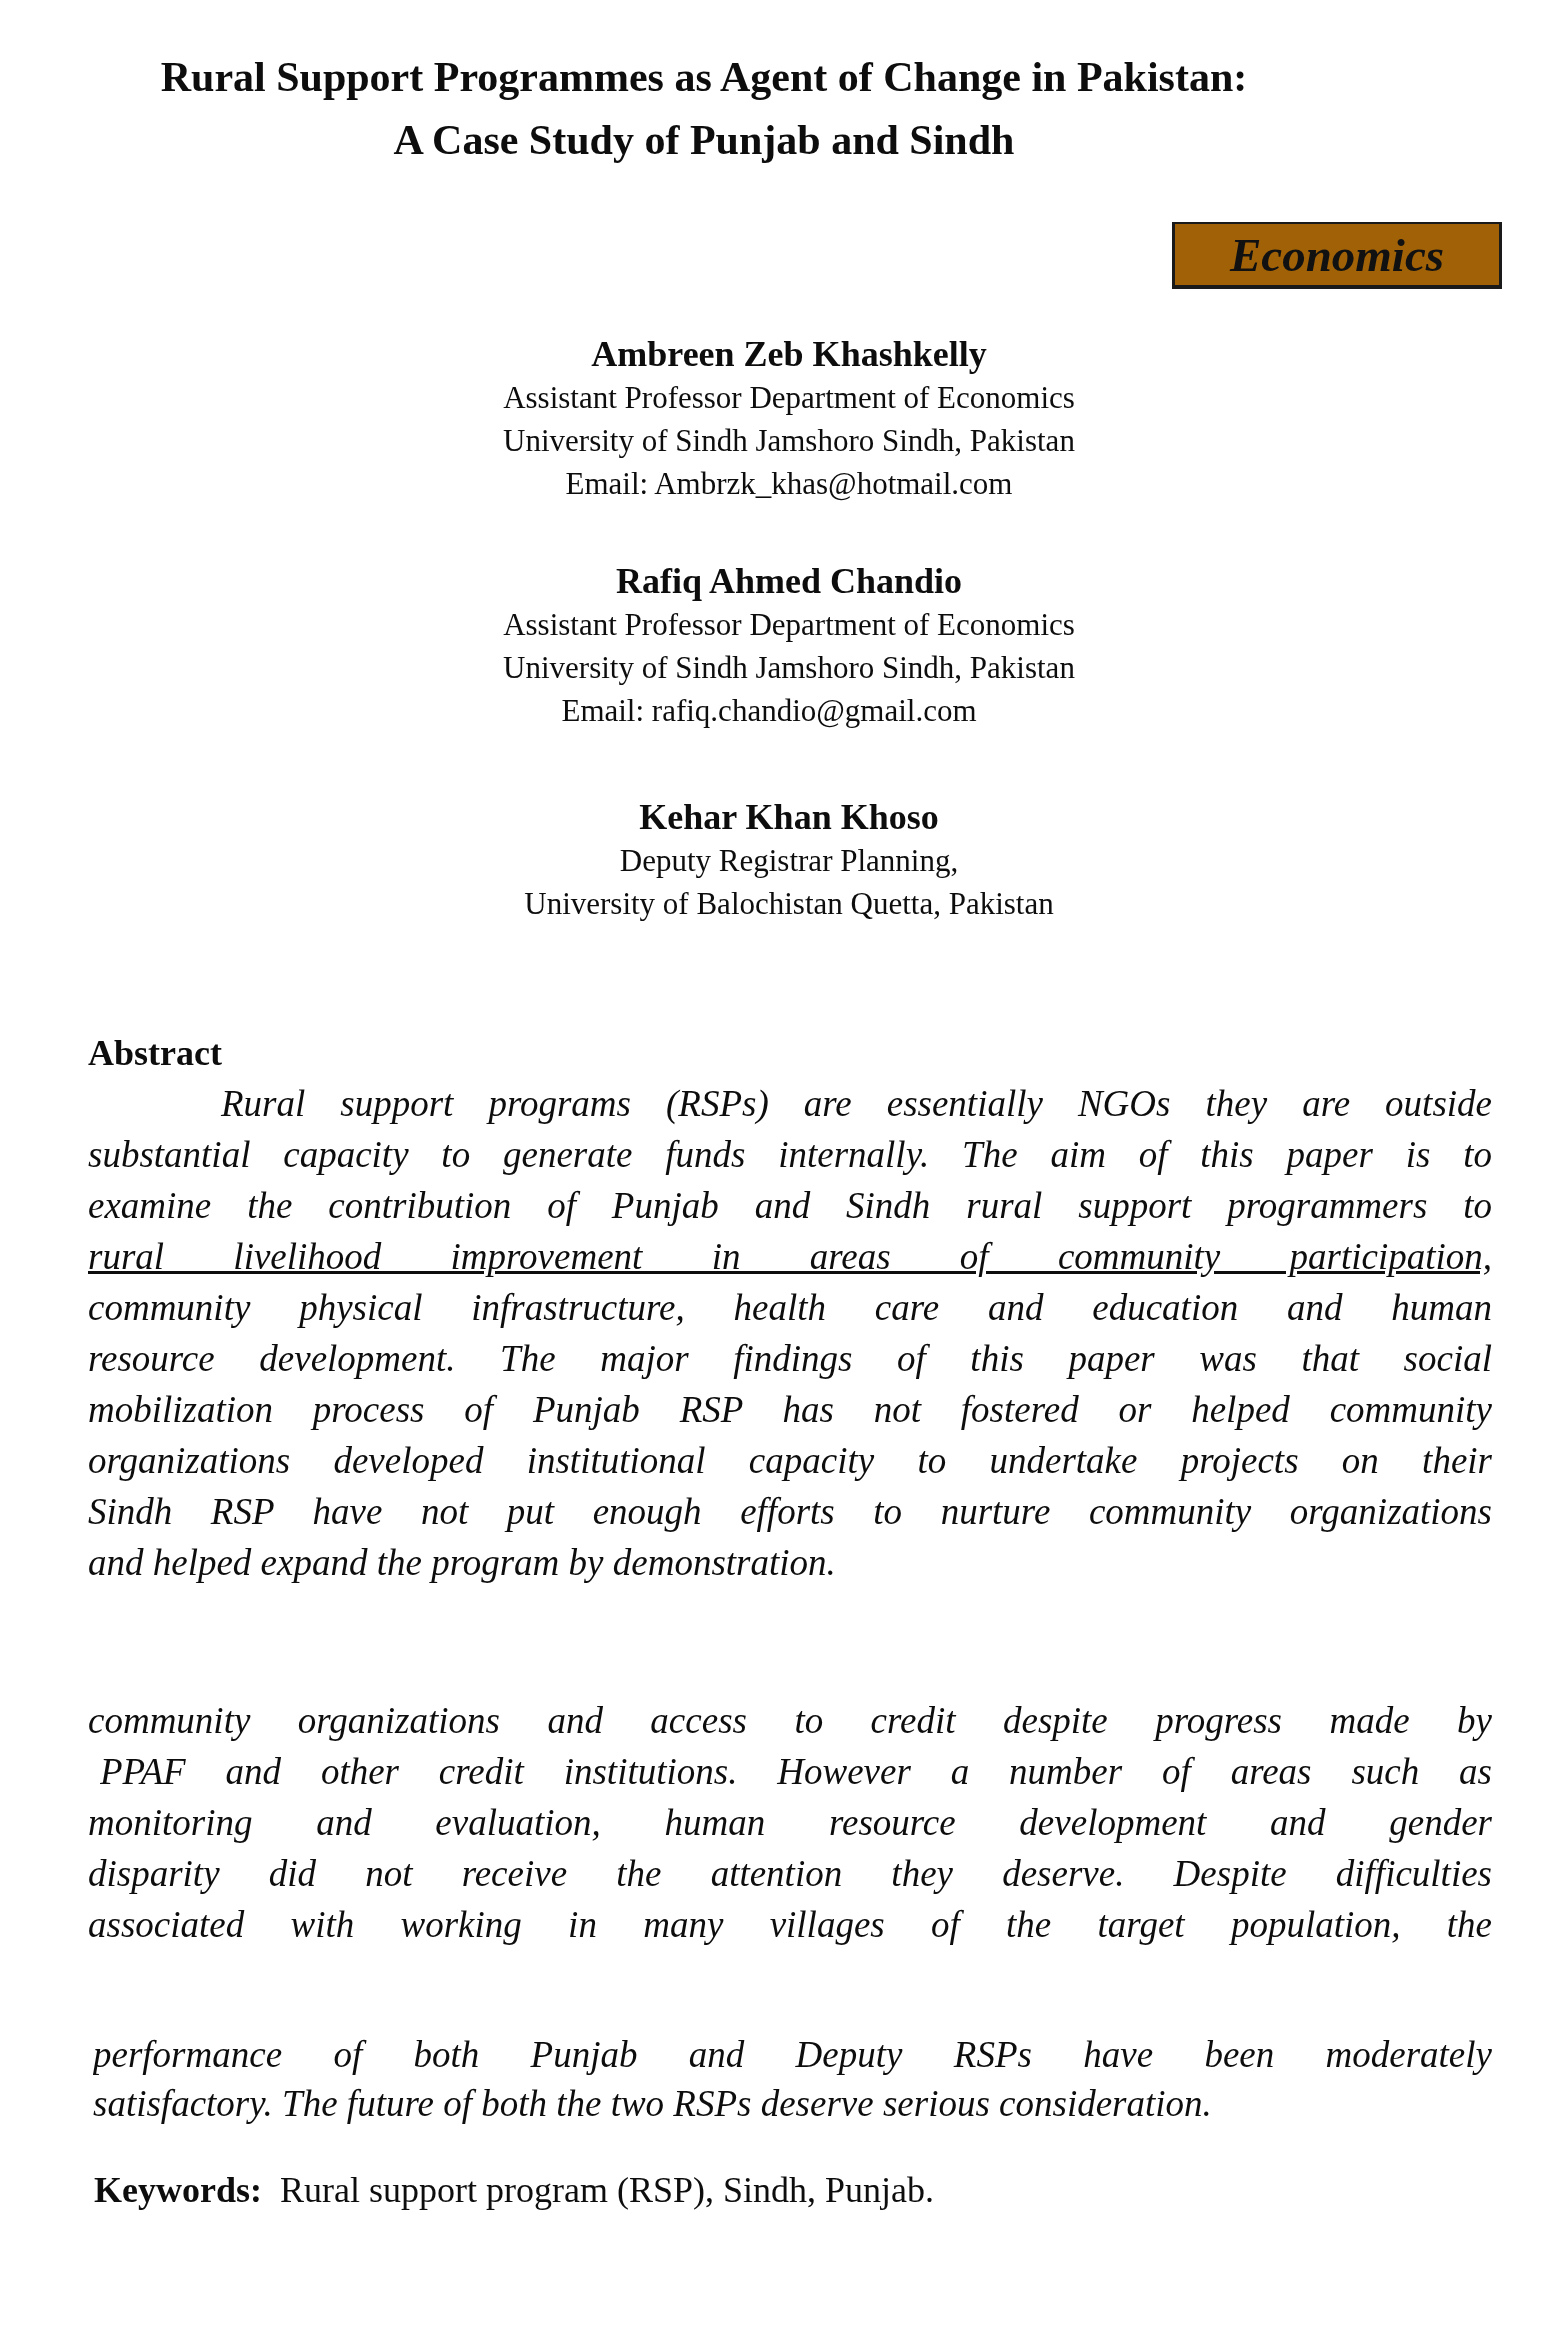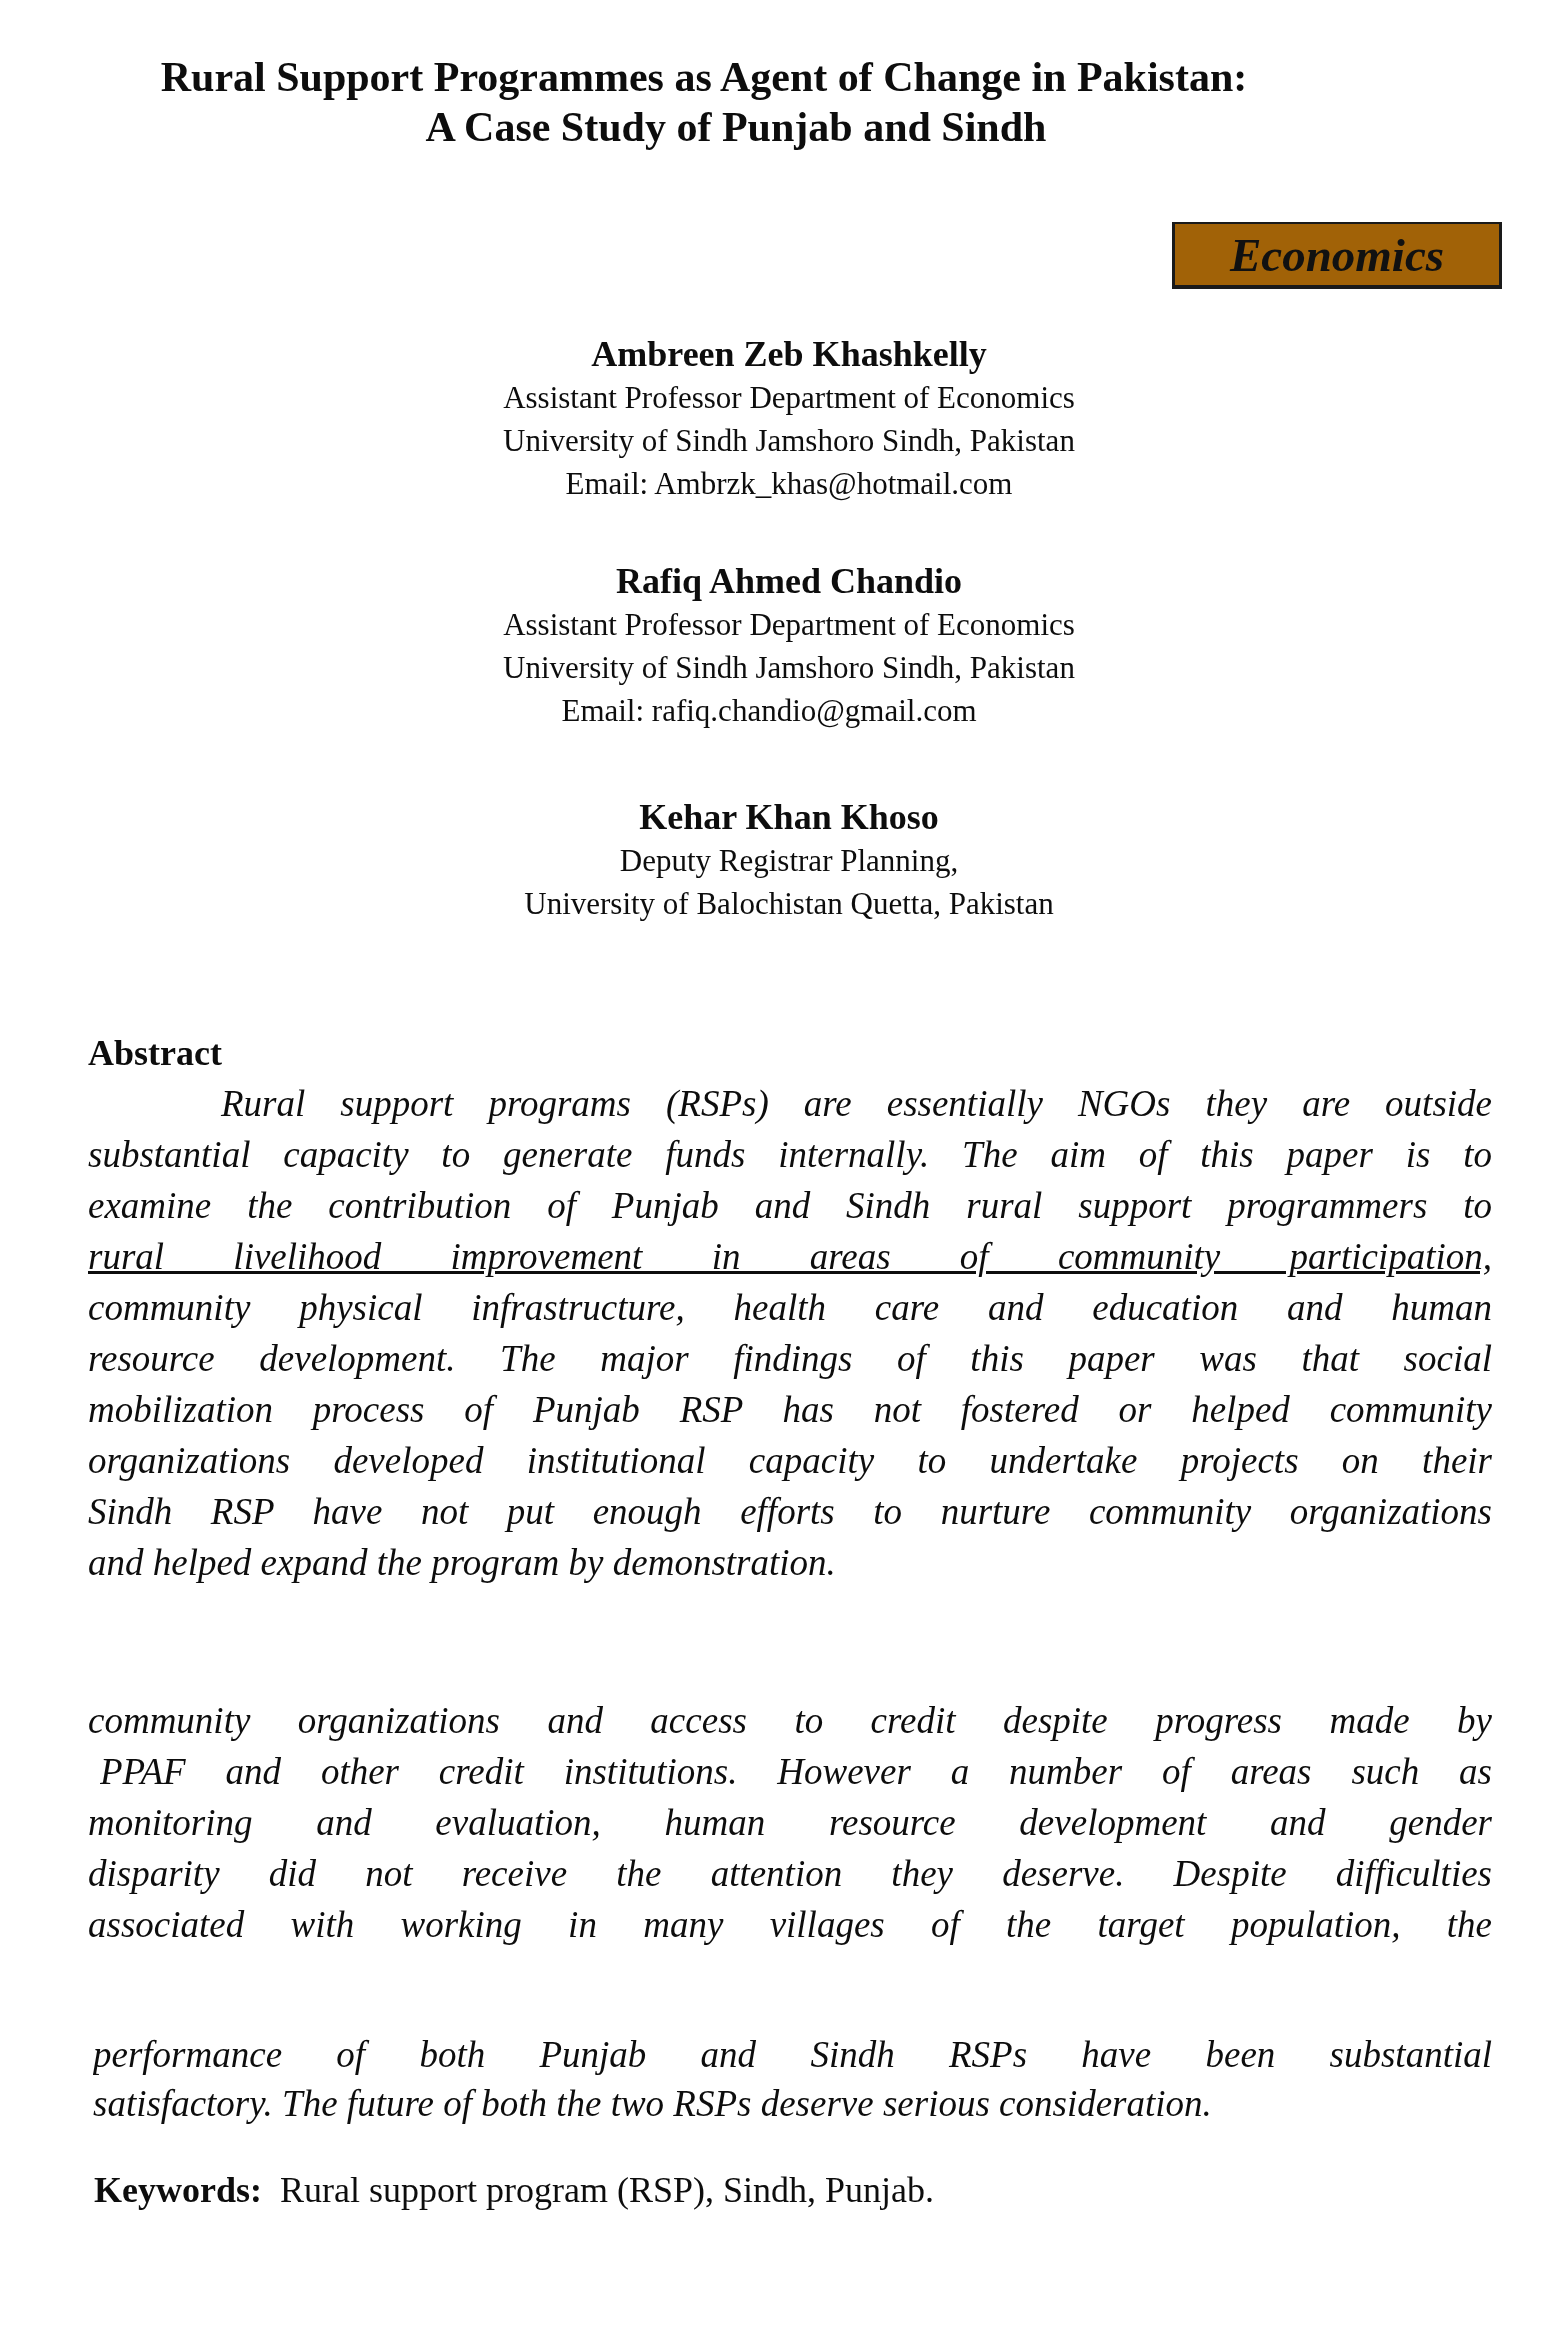--- a/index.html
+++ b/index.html
@@ -20,21 +20,21 @@
     .title {
       left: 0; width: 1408px;
       text-align: center;
       font-weight: bold;
       font-size: 42px;
       line-height: 50px;
       white-space: nowrap;
       letter-spacing: 0px;
     }
     #title-1 { top: 52px; }
-    #title-2 { top: 102px; padding-left: 32px; }
+    #title-2 { top: 115px; }
 
     .subject-box {
       left: 1172px; top: 222px;
       width: 330px; height: 67px;
       background: #a16207;
       border: 3.6px solid #1a1a1a;
       box-sizing: border-box;
       border-top-width: 2.7px;
       border-bottom-width: 4.5px;
       display: flex;
@@ -163,20 +163,20 @@
 
 <div class="abs abstract" id="abstract-p2">
   <span class="ln" style="white-space: normal; overflow: hidden;">community organizations and access to credit despite progress made by</span>
   <span class="ln" style="white-space: normal; overflow: hidden; margin-left: 12px;">PPAF and other credit institutions. However a number of areas such as</span>
   <span class="ln" style="white-space: normal; overflow: hidden;">monitoring and evaluation, human resource development and gender</span>
   <span class="ln" style="white-space: normal; overflow: hidden;">disparity did not receive the attention they deserve. Despite difficulties</span>
   <span class="ln" style="white-space: normal; overflow: hidden;">associated with working in many villages of the target population, the</span>
 </div>
 
 <div class="abs abstract" id="abstract-p3">
-  <span class="ln" style="white-space: normal; overflow: hidden;">performance of both Punjab and Sindh RSPs have been substantial</span>
+  <span class="ln" style="white-space: normal; overflow: hidden;">performance of both Punjab and Deputy RSPs have been moderately</span>
   <span class="ln last">satisfactory. The future of both the two RSPs deserve serious consideration.</span>
 </div>
 
 <div class="abs keywords">
   <span class="kw-label">Keywords:</span>&nbsp;&nbsp;<span>Rural support program (RSP), Sindh, Punjab.</span>
 </div>
 
 
 </body></html>

